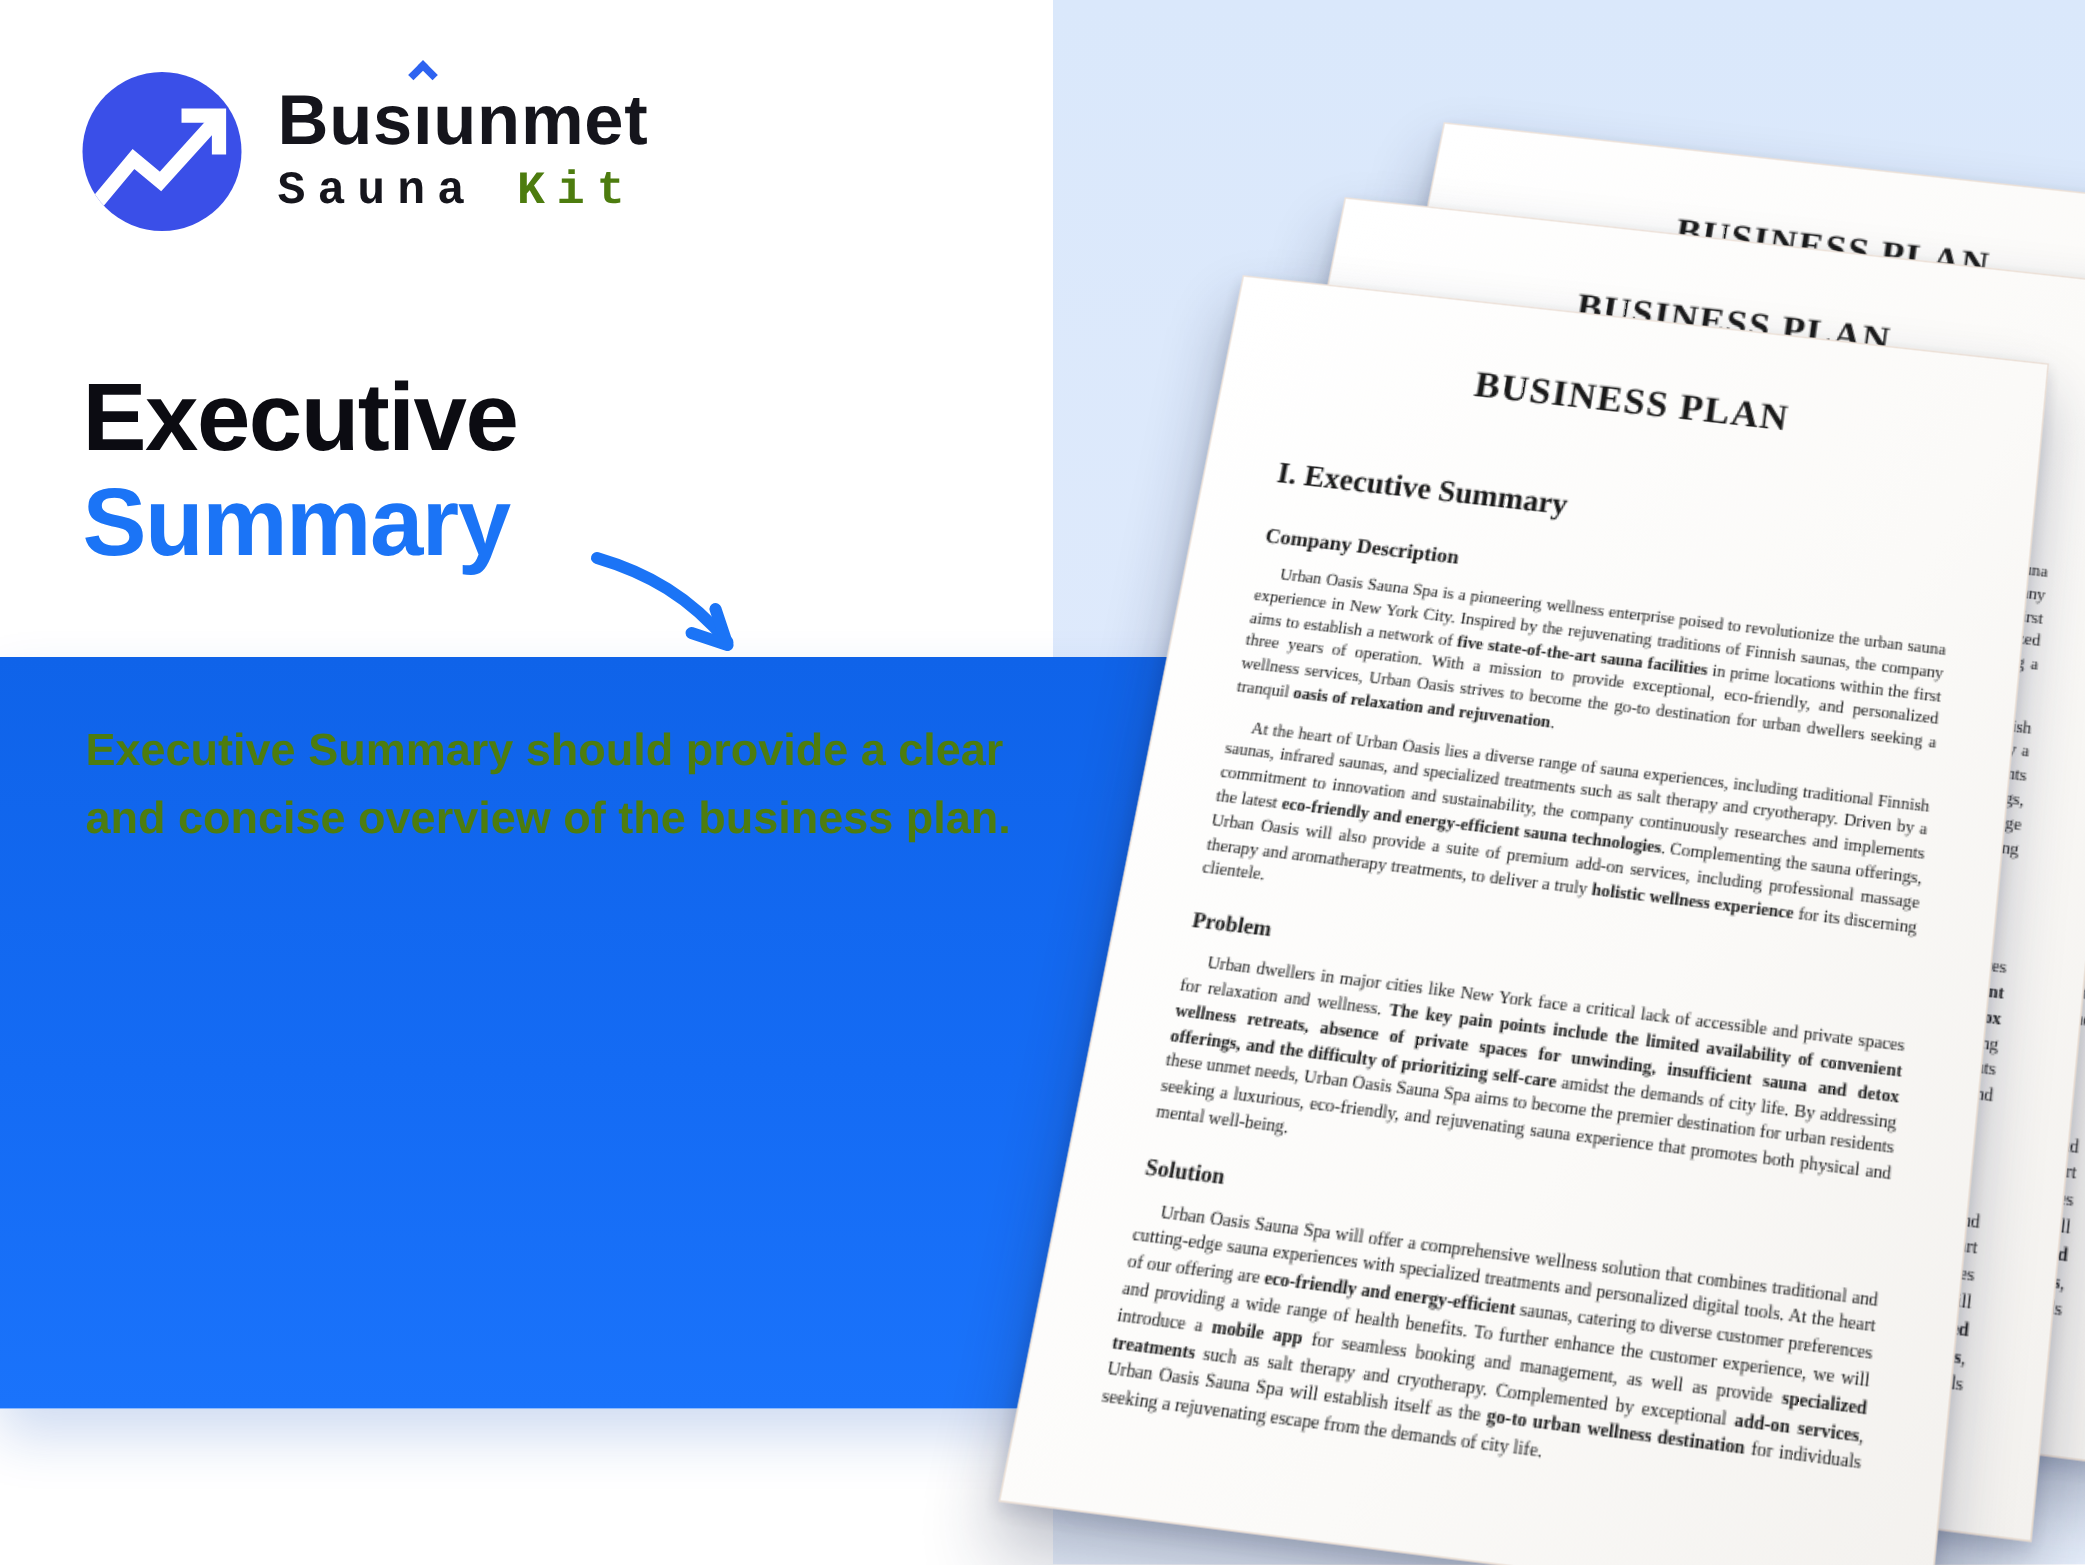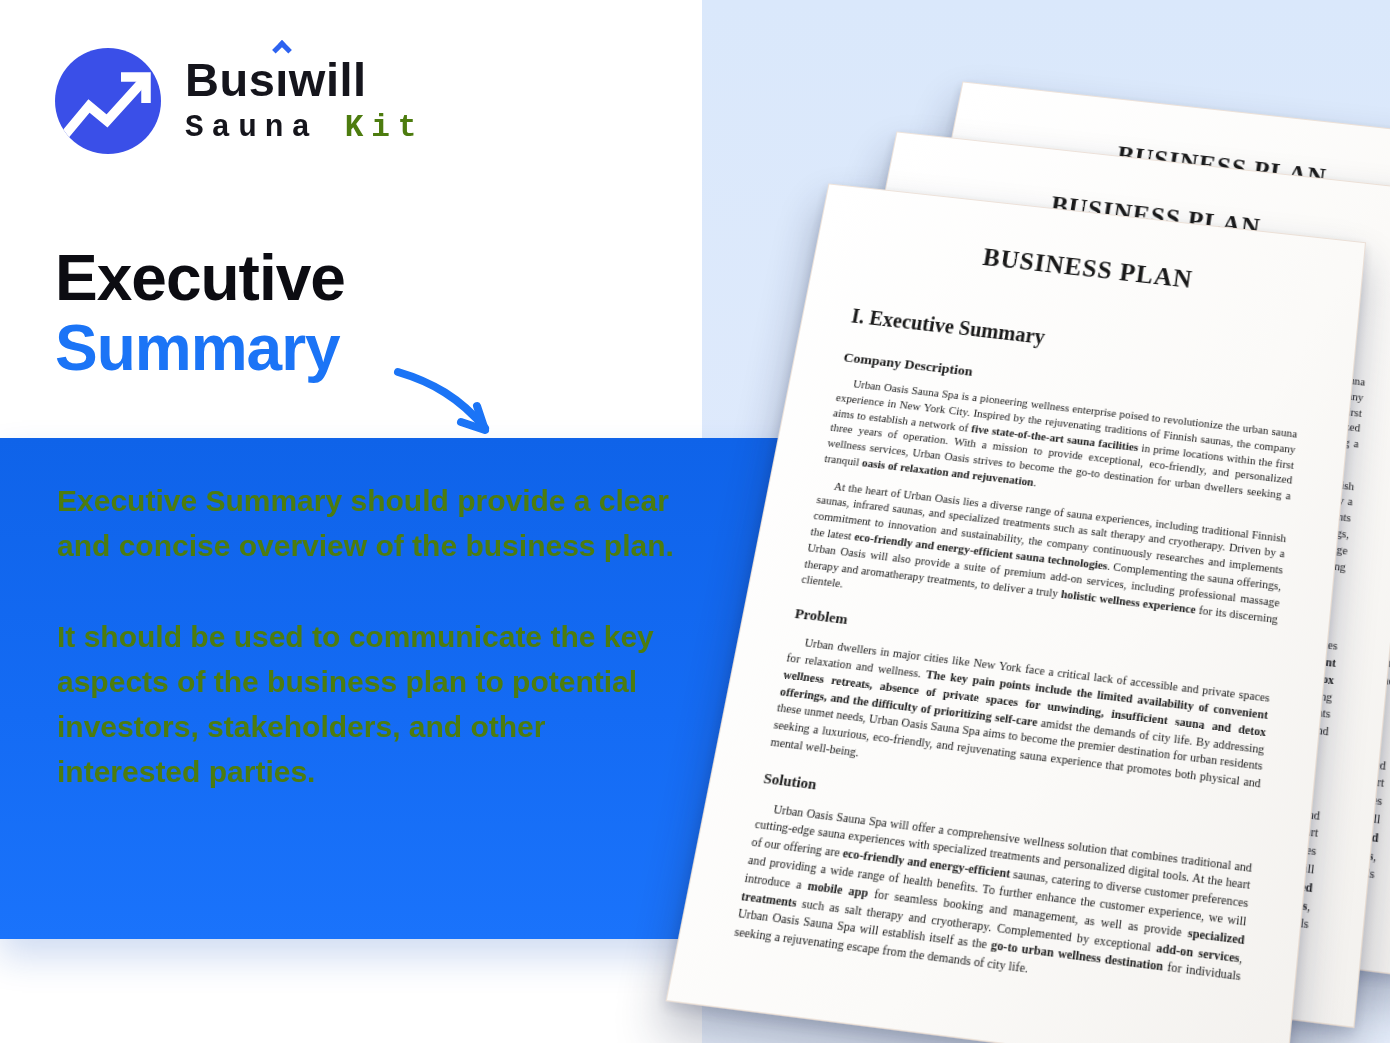--- a/index.html
+++ b/index.html
@@ -88,40 +88,39 @@
   <div class="callout-band"></div>
 
   <div class="logo">
     <div class="logo-mark">
       <svg width="106" height="106" viewBox="0 0 106 106">
         <polyline points="4,94 34,58 52,73 90,31" fill="none" stroke="#ffffff" stroke-width="9.5"></polyline>
         <polyline points="66,29 91,29 91,55" fill="none" stroke="#ffffff" stroke-width="9.5"></polyline>
       </svg>
     </div>
     <div class="logo-text">
-      <div class="brand-top"><span>Bus</span><span class="i-wrap"><span>i</span><span class="dot-hide"></span><span class="hat"></span></span><span>will</span></div>
+      <div class="brand-top"><span>Bus</span><span class="i-wrap"><span>i</span><span class="dot-hide"></span><span class="hat"></span></span><span>unmet</span></div>
       <div class="brand-bottom"><span>Sauna</span> <span class="brand-accent">Kit</span></div>
     </div>
   </div>
 
   <div class="hero-title">
     <div class="line1">Executive</div>
     <div class="line2">Summary</div>
   </div>
 
   <div class="curve-arrow">
     <svg width="120" height="92" viewBox="0 0 120 92">
       <path d="M8,20 C42,30 70,46 95,76" fill="none" stroke="#1b74f6" stroke-width="8" stroke-linecap="round"></path>
       <path d="M95,78 L71,70 M95,78 L87,54" fill="none" stroke="#1b74f6" stroke-width="8" stroke-linecap="round"></path>
     </svg>
   </div>
 
   <div class="callout-text">
     <p>Executive Summary should provide a clear and concise overview of the business plan.</p>
-    <p>It should be used to communicate the key aspects of the business plan to potential investors, stakeholders, and other interested parties.</p>
   </div>
 
   <div class="paper-stack">
 
     <div class="page page-back">
       <div class="doc">
         <div class="doc-title">BUSINESS PLAN</div>
         <div class="doc-section">I. Executive Summary</div>
         <div class="doc-h">Company Description</div>
         <p class="doc-p"><span>Urban Oasis Sauna Spa is a pioneering wellness enterprise poised to revolutionize the urban sauna experience in New York City. Inspired by the rejuvenating traditions of Finnish saunas, the company aims to establish a network of </span><b>five state-of-the-art sauna facilities</b><span> in prime locations within the first three years of operation. With a mission to provide exceptional, eco-friendly, and personalized wellness services, Urban Oasis strives to become the go-to destination for urban dwellers seeking a tranquil </span><b>oasis of relaxation and rejuvenation</b><span>.</span></p>

